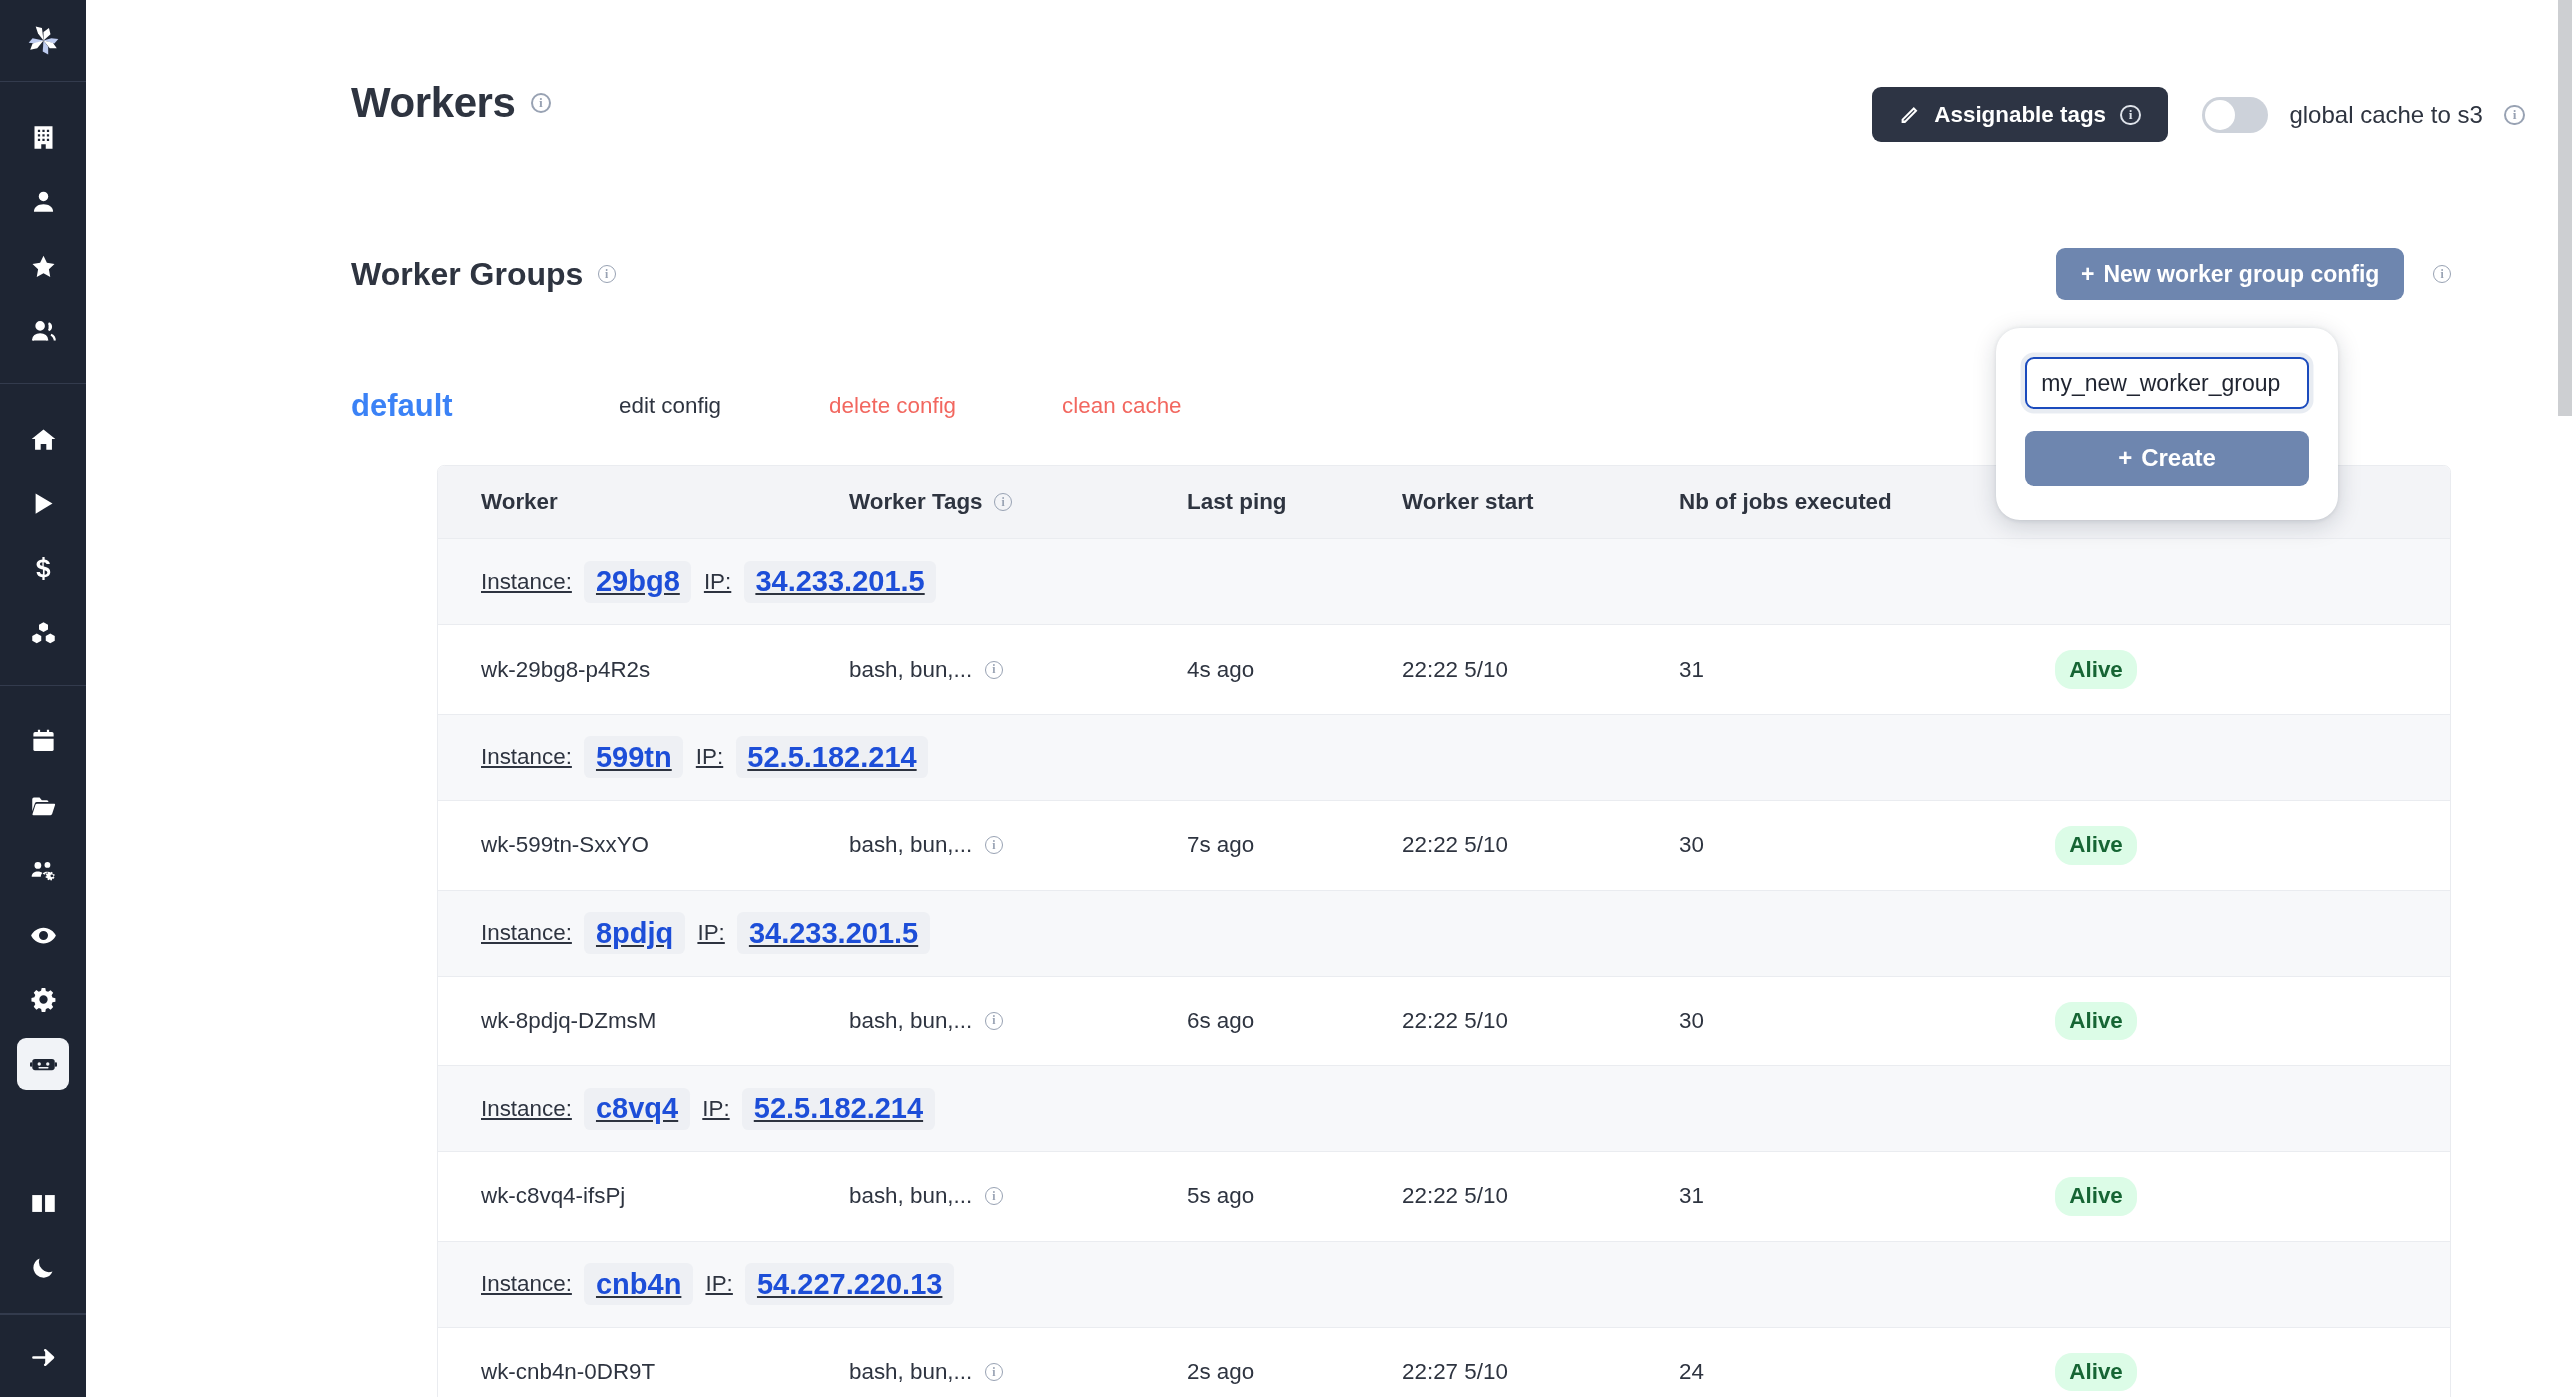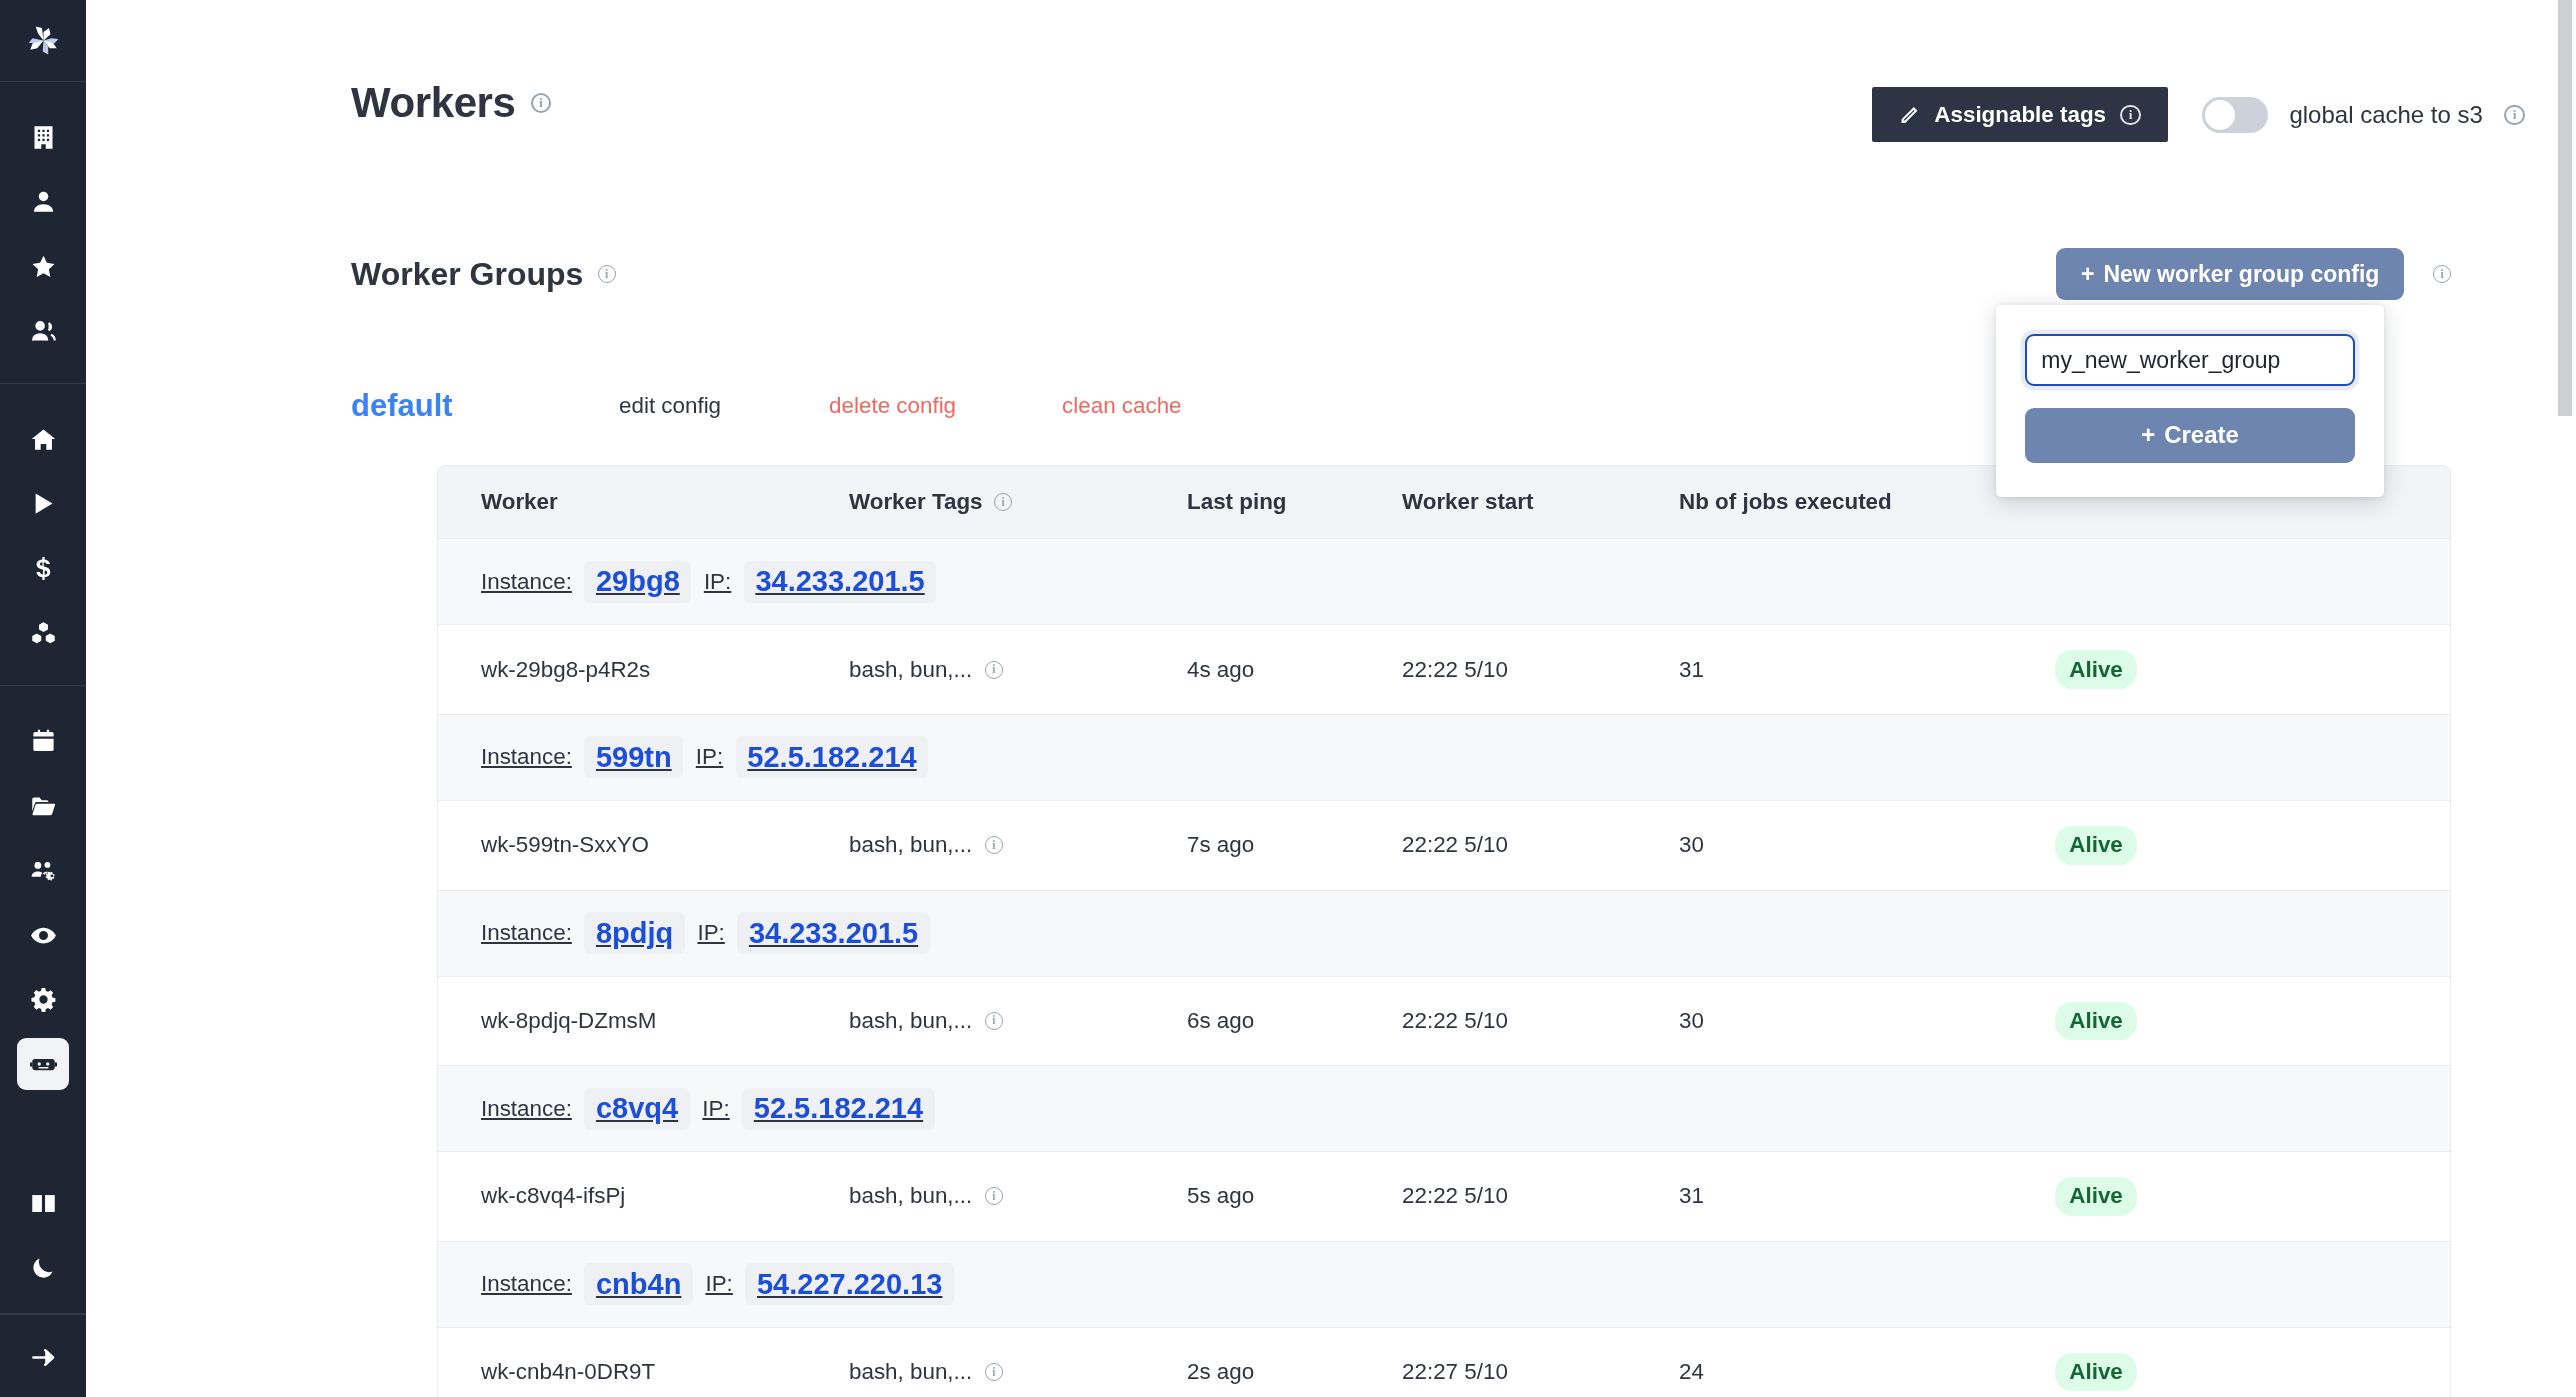--- a/index.html
+++ b/index.html
@@ -99,21 +99,21 @@
     font-family: "Liberation Serif", serif;
     flex: 0 0 auto;
     cursor: pointer;
   }
   .info-icon.sm { width: 18px; height: 18px; font-size: 11.6px; border-width: 1.8px; }
 
   .btn-dark {
     background: #2d3444;
     color: #fff;
     border: none;
-    border-radius: 2px;
+    border-radius: 9px;
     height: 55px;
     padding: 0 27px;
     font-size: 22.4px;
     font-weight: bold;
     display: flex;
     align-items: center;
     gap: 14.3px;
     cursor: pointer;
     font-family: "Liberation Sans", sans-serif;
   }
@@ -170,25 +170,25 @@
     align-items: center;
     gap: 9px;
     cursor: pointer;
     font-family: "Liberation Sans", sans-serif;
     white-space: nowrap;
   }
 
   
   .popover {
     position: absolute;
-    top: 305px;
+    top: 328px;
     left: 1910px;
-    width: 388px;
+    width: 342px;
     background: #ffffff;
-    border-radius: 5px;
+    border-radius: 24px;
     box-shadow: 0 5.4px 23px rgba(20,30,50,0.17), 0 0.9px 4.5px rgba(20,30,50,0.10);
     padding: 29px 29px 34px 29px;
     z-index: 40;
   }
   .popover input {
     width: 100%;
     height: 52px;
     border: 2.7px solid #1b4bbd;
     border-radius: 9px;
     padding: 0 14.3px;

